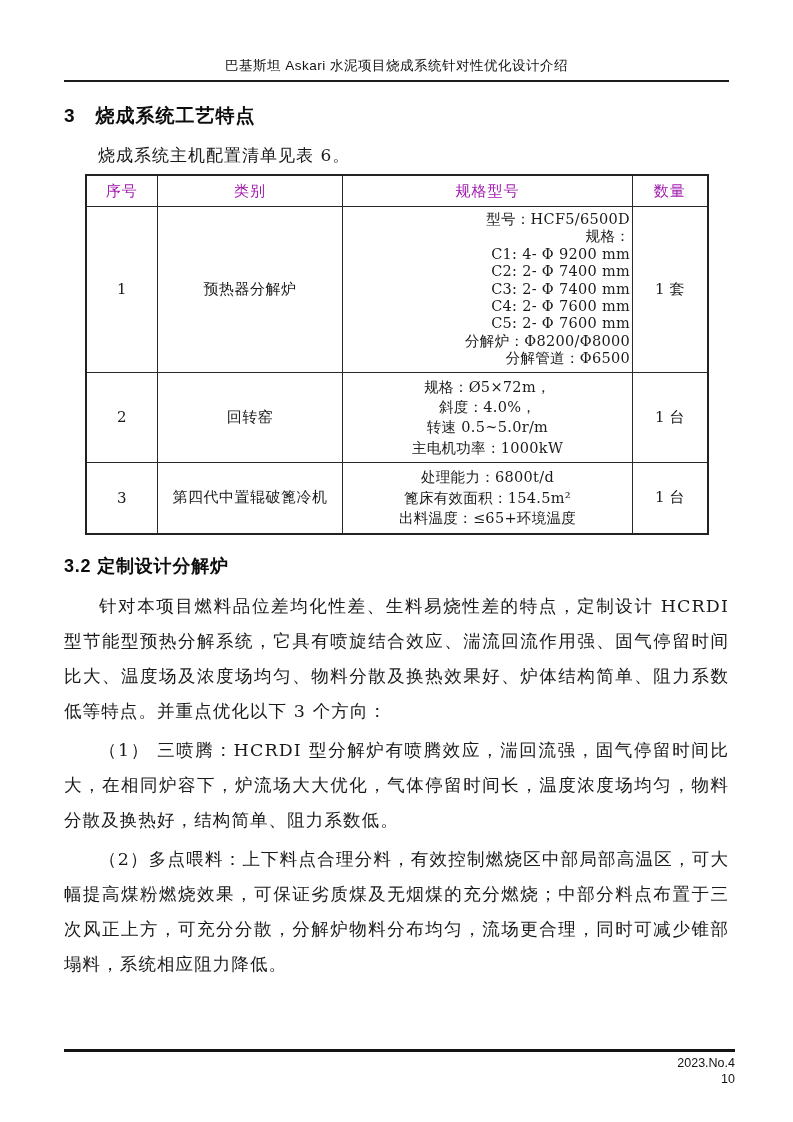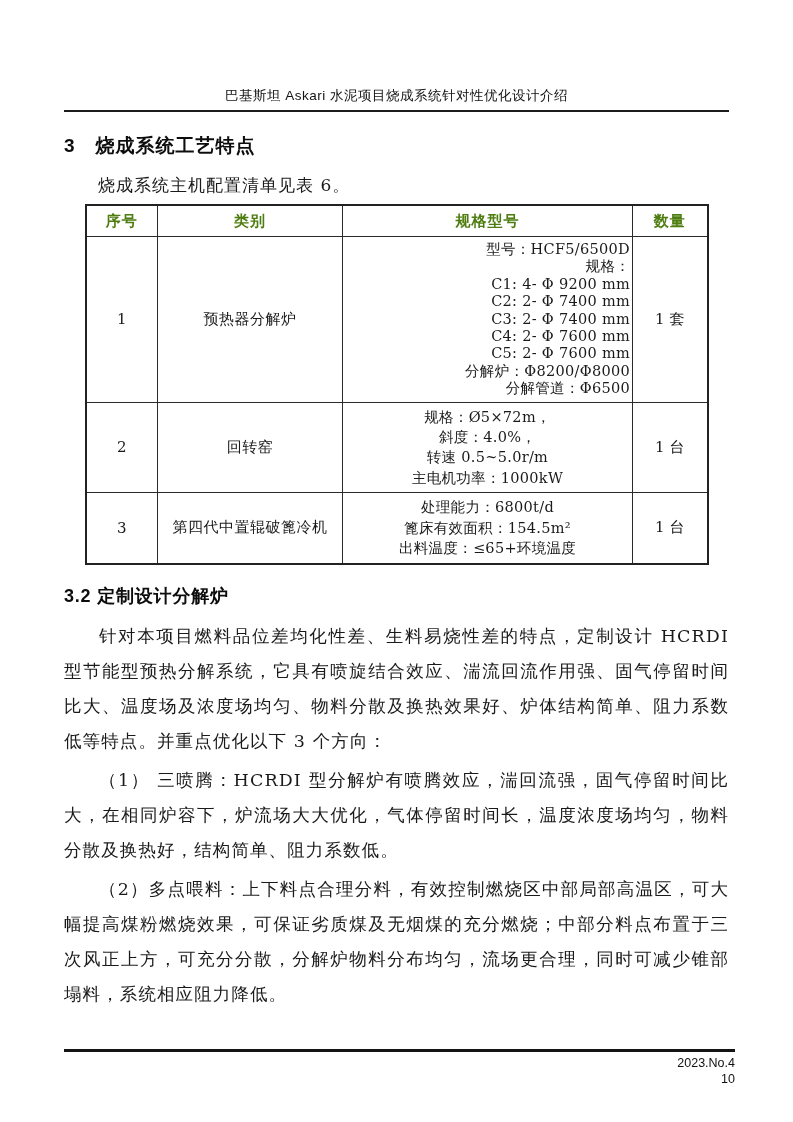--- a/index.html
+++ b/index.html
@@ -4,21 +4,21 @@
 <style>
   html,body { margin:0; padding:0; background:#ffffff; }
   .page {
     position:relative; width:793px; height:1122px; background:#ffffff;
     font-family:"DejaVu Serif", serif; color:#1a1a1a; overflow:hidden;
   }
   .content { position:absolute; left:64px; width:665px; top:0; }
 
   
   .running-header {
-    padding-top:87px; text-align:center;
+    padding-top:57px; text-align:center;
     font-family:"Liberation Sans", sans-serif;
     font-size:13.5px; letter-spacing:0.5px; color:#111;
   }
   .header-rule { border-bottom:2px solid #1b1b1b; margin-top:5px; }
 
   .p-first { font-size:17.5px; margin:10px 0 0; letter-spacing:1px; }
 
   h2.sec {
     font-family:"Liberation Sans", sans-serif; font-weight:bold;
     font-size:19px; margin:21px 0 0; letter-spacing:1px; color:#0d0d0d;
@@ -34,22 +34,22 @@
     font-family:"Liberation Sans", sans-serif; font-weight:600;
     font-size:14.5px; letter-spacing:1px; color:#0d0d0d;
   }
 
   table.spec-table {
     width:622px; margin:7px auto 0; border-collapse:collapse;
     border:2px solid #222; font-size:14.5px; table-layout:fixed;
   }
   .spec-table th, .spec-table td { border:1px solid #2a2a2a; vertical-align:middle; }
   .spec-table th {
-    font-family:"Liberation Sans", sans-serif; font-weight:bold;
-    font-size:15px; height:28px; letter-spacing:1px; color:#4d7c0f;
+    font-family:"Liberation Sans", sans-serif; font-weight:normal;
+    font-size:15px; height:28px; letter-spacing:1px; color:#a21caf;
   }
   .spec-table td { text-align:center; }
   .col-no { width:72px; } .col-cat { width:185px; } .col-spec { width:290px; } .col-qty { width:75px; }
   td.cell-no, td.cell-qty { font-size:15px; }
   td.cell-cat { font-size:15px; letter-spacing:0.5px; }
   td.cell-spec { padding:4px 2px; }
   .r1 .spec-line { line-height:17.4px;text-align:right; }
   .r2 .spec-line, .r3 .spec-line { line-height:20.4px; }
   .spec-line { text-align:center; letter-spacing:0.3px; }
 

